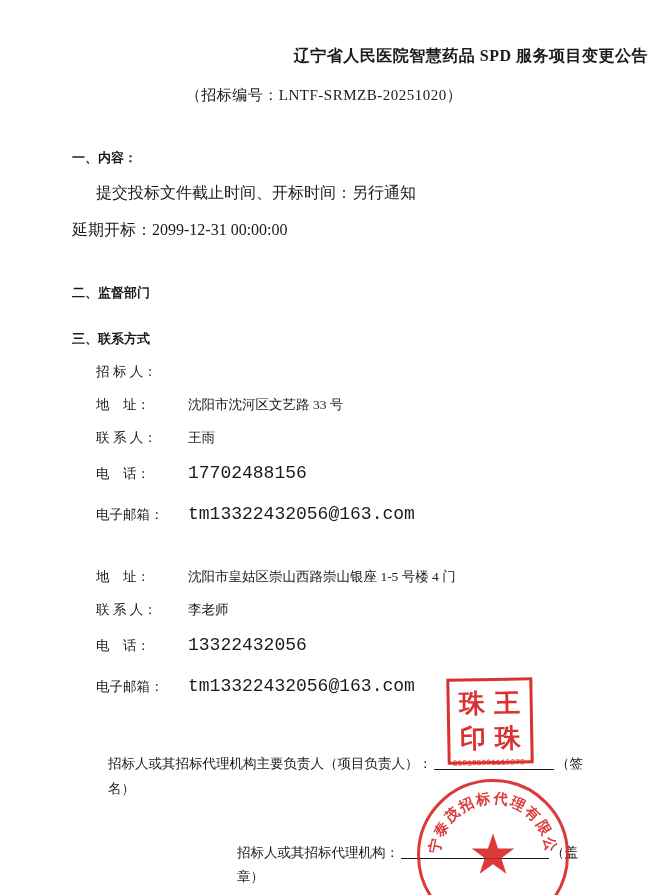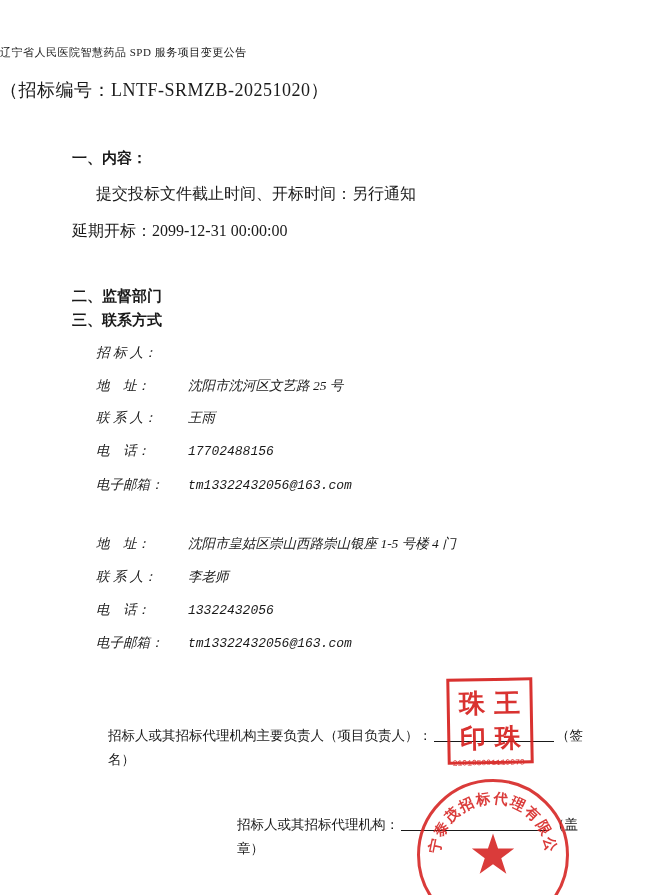--- a/index.html
+++ b/index.html
@@ -17,91 +17,91 @@
   }
   .page {
     position: relative;
     width: 648px;
     height: 895px;
     box-sizing: border-box;
     padding: 0;
   }
 
   .doc-title {
-    text-align: left;
-    font-size: 11px;
-    font-weight: normal;
+    text-align: right;
+    font-size: 16px;
+    font-weight: bold;
     letter-spacing: 0.5px;
     margin-top: 44px;
     line-height: 1.5;
   }
   .doc-subtitle {
-    text-align: left;
-    font-size: 18px;
+    text-align: center;
+    font-size: 15px;
     letter-spacing: 0.5px;
     margin-top: 16px;
     line-height: 1.5;
   }
 
   .body-block {
     margin-top: 42px;
     padding: 0 62px 0 72px;
   }
 
   .section-head {
-    font-size: 15px;
+    font-size: 13px;
     font-weight: bold;
     margin: 0 0 0 0;
     padding: 0;
     line-height: 1.6;
+    font-family: Liberation Mono, monospace;
   }
   .sec-gap-1 { margin-top: 8px; }
   .sec-gap-2 { margin-top: 40px; }
-  .sec-gap-3 { }
+  .sec-gap-3 { margin-top: 26px; }
 
   .para {
     font-size: 16px;
     line-height: 1.7;
     margin: 10px 0 0 0;
   }
   .para.indent-1 { padding-left: 24px; }
   .para.indent-0 { padding-left: 0px; }
 
   .kv {
     font-size: 13.5px;
     line-height: 1.75;
     padding-left: 24px;
     margin-top: 9px;
     display: flex;
     align-items: baseline;
-    font-style: italic;
   }
   .kv .k {
     width: 92px;
     flex: 0 0 92px;
     letter-spacing: 0px;
     white-space: pre;
   }
   .kv .v {
     flex: 1 1 auto;
   }
   .kv.wide .k {
     width: 108px;
     flex: 0 0 108px;
   }
   .mono {
     font-family: "Liberation Mono", "DejaVu Sans Mono", monospace;
-    font-size: 13px;
+    font-size: 18px;
   }
 
   .group-gap { height: 26px; }
 
   .sign-line {
     font-size: 13.5px;
-    margin-top: 68px;
+    margin-top: 50px;
     padding-left: 36px;
     line-height: 1.8;
     position: relative;
   }
   .sign-line .fill {
     display: inline-block;
     width: 120px;
     border-bottom: 1px solid #1a1a1a;
     height: 14px;
     vertical-align: -2px;
@@ -214,21 +214,21 @@
 
     <div class="section-head sec-gap-2">二、监督部门</div>
 
     <div class="section-head sec-gap-3">三、联系方式</div>
 
     <div class="kv">
       <span class="k">招 标 人：</span>
     </div>
     <div class="kv">
       <span class="k">地    址：</span>
-      <span class="v">沈阳市沈河区文艺路 25 号</span>
+      <span class="v">沈阳市沈河区文艺路 33 号</span>
     </div>
     <div class="kv">
       <span class="k">联 系 人：</span>
       <span class="v">王雨</span>
     </div>
     <div class="kv">
       <span class="k">电    话：</span>
       <span class="v mono">17702488156</span>
     </div>
     <div class="kv">

